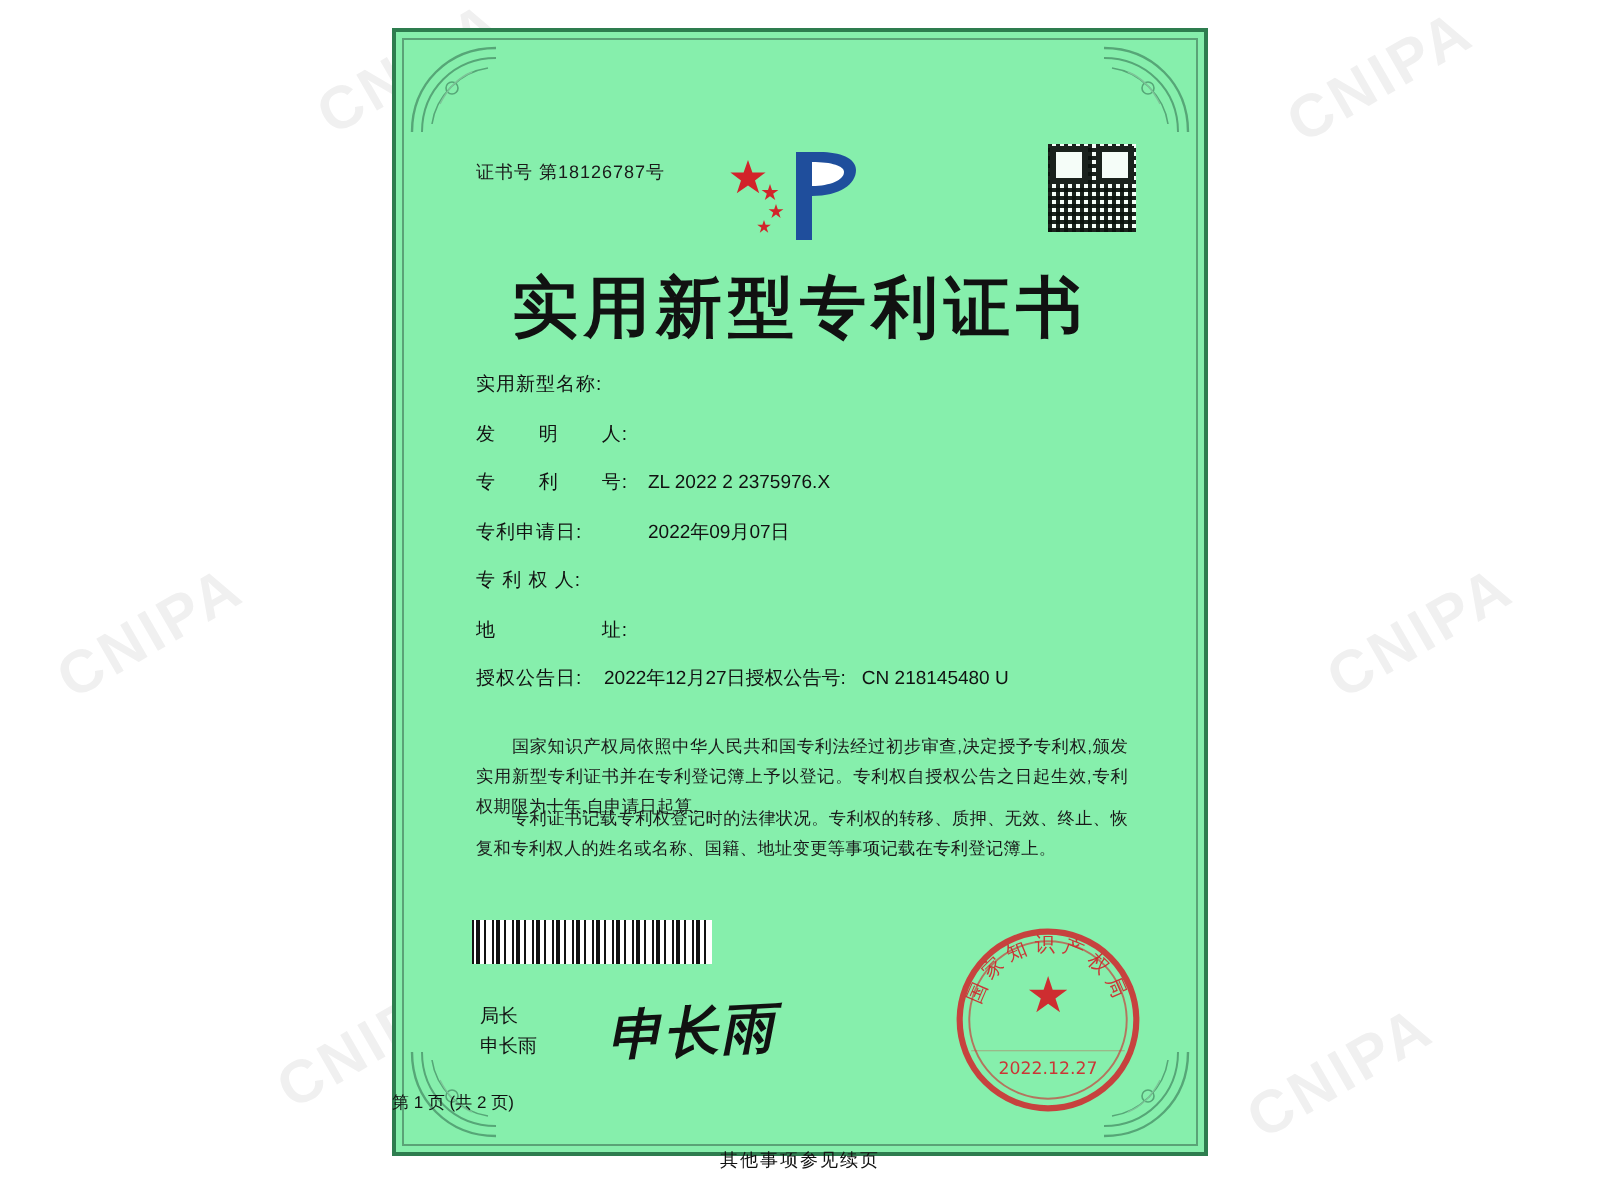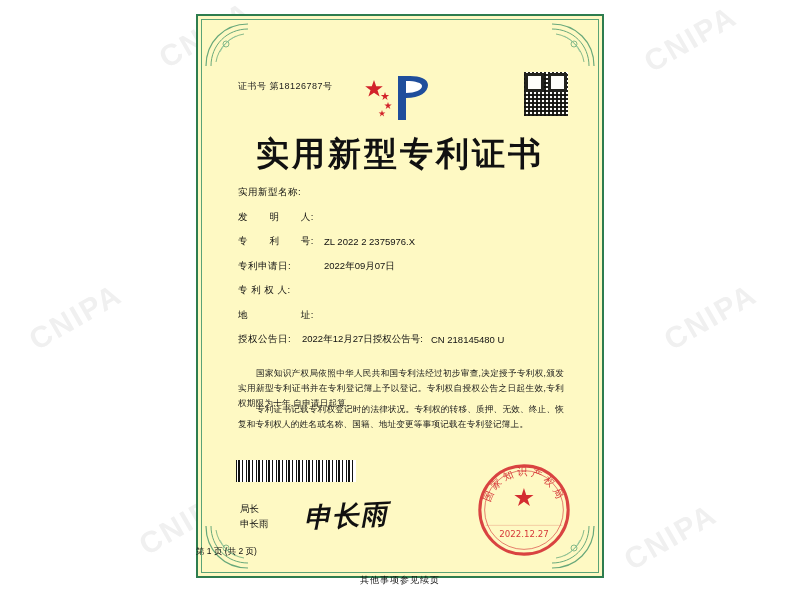--- a/index.html
+++ b/index.html
@@ -39,21 +39,21 @@
   .wm.w7 { left: 620px;  top: 520px; }
   .wm.w8 { left: 330px;  top: 440px; color:#f4f4f4;}
 
   
   .cert {
     position: absolute;
     left: 196px;
     top: 14px;
     width: 408px;
     height: 564px;
-    background: #fef9c3;
+    background: #86efac;
     box-sizing: border-box;
   }
   .cert-border-outer {
     position: absolute;
     inset: 0;
     border: 2px solid #2e7d4f;
     box-sizing: border-box;
   }
   .cert-border-inner {
     position: absolute;

